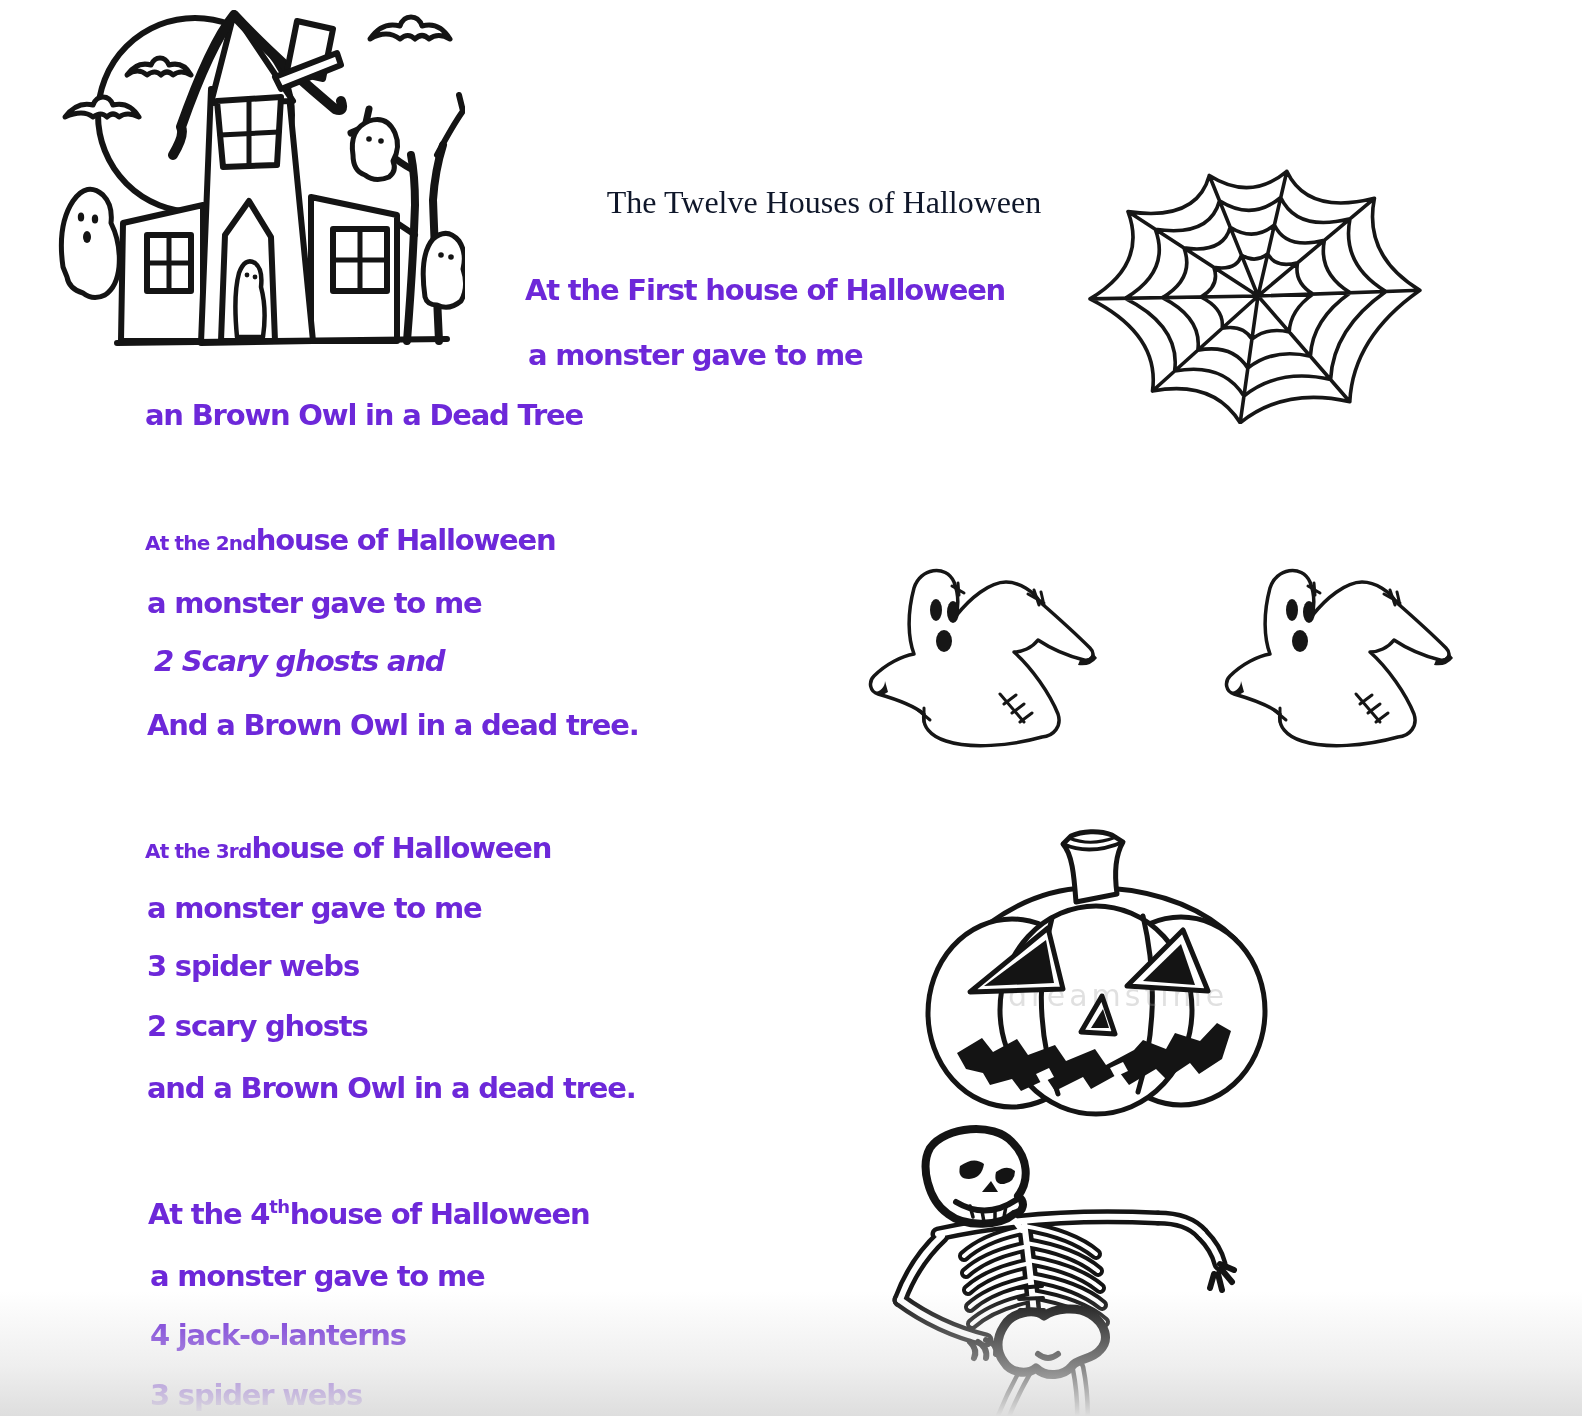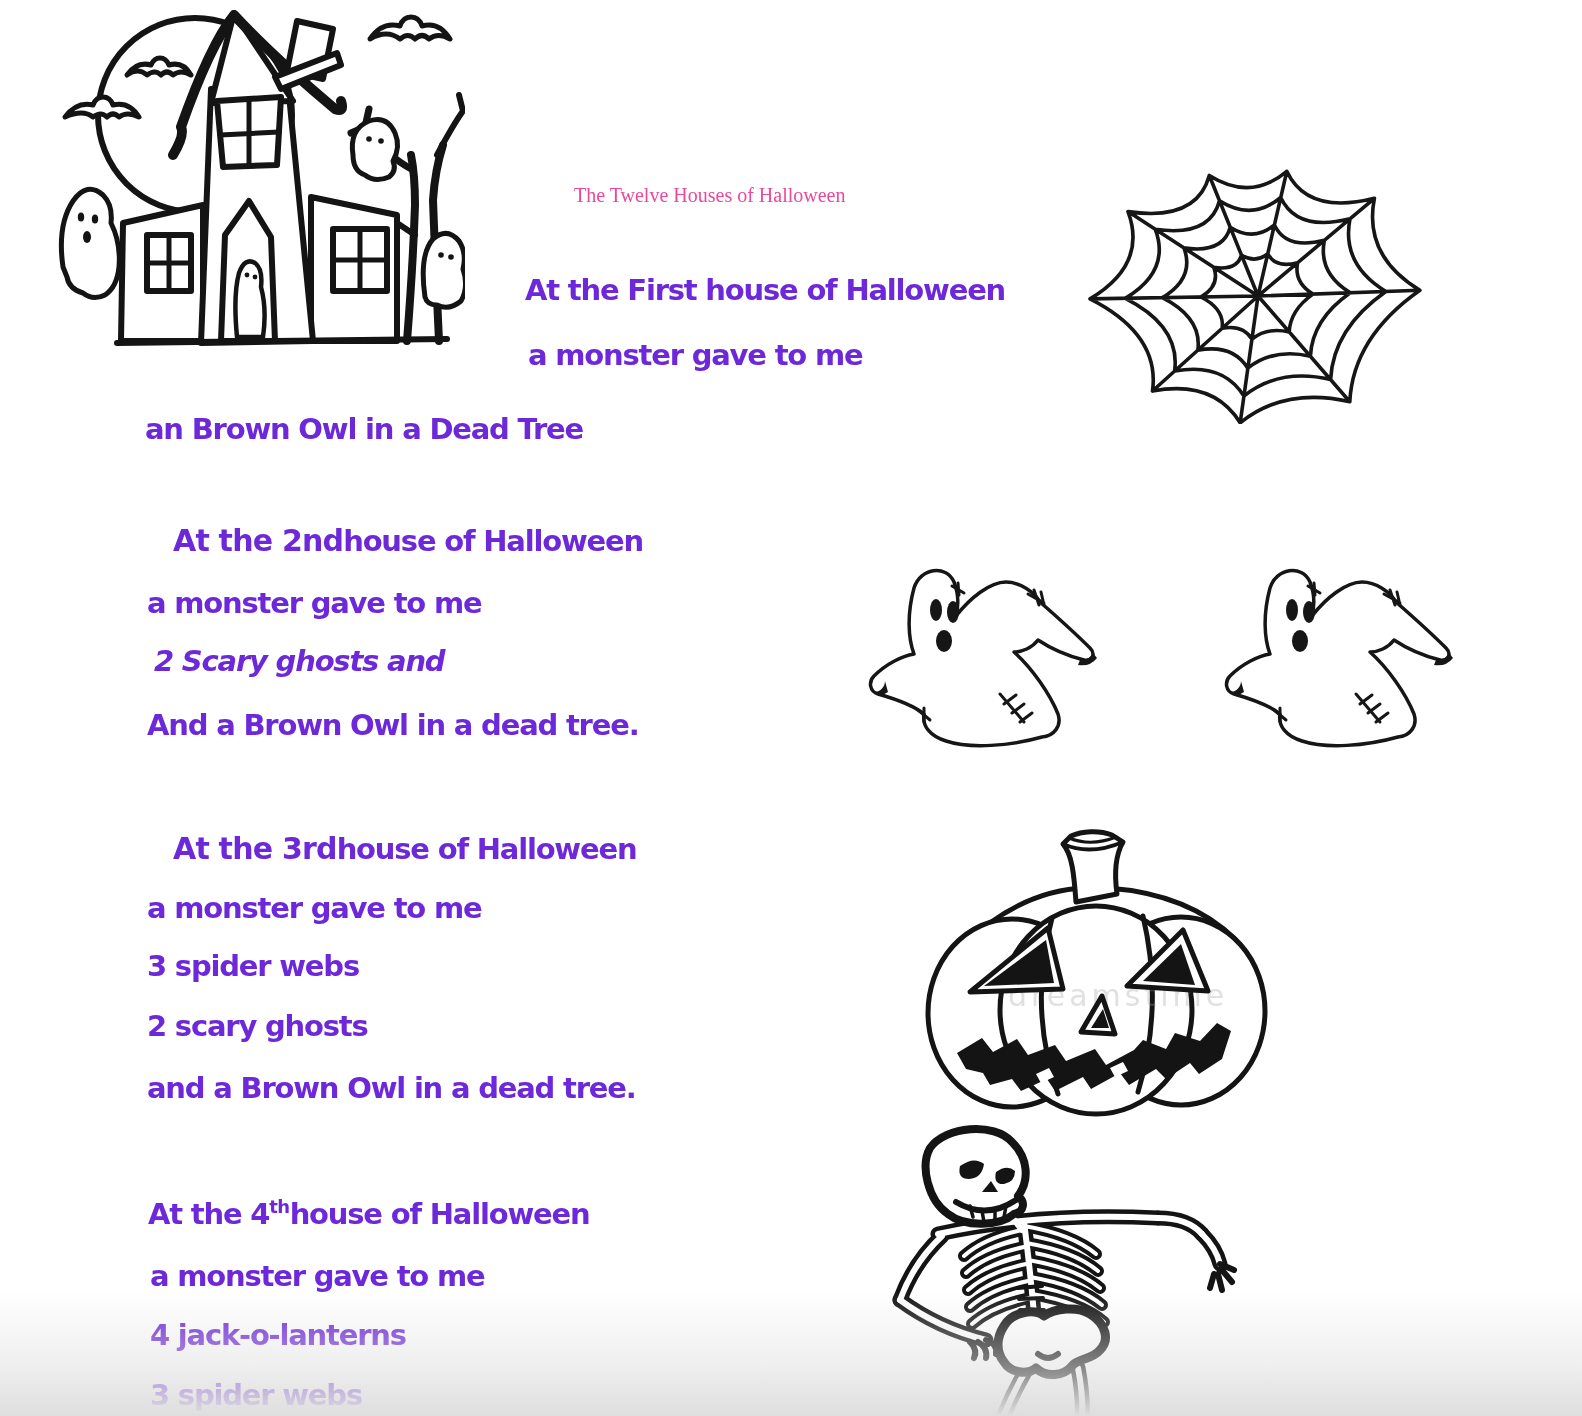--- a/index.html
+++ b/index.html
@@ -1,28 +1,28 @@
 <!DOCTYPE html>
 <html><head>
 <meta charset="utf-8">
 <style>
   html,body{margin:0;padding:0;background:#fff;}
   #page{
     position:relative;width:1582px;height:1416px;background:#ffffff;
     overflow:hidden;font-family:"DejaVu Sans",sans-serif;
   }
   .doc-title{
-    position:absolute;left:574px;top:184px;width:500px;
-    font-family:"Liberation Serif",serif;font-size:20px;color:#ec4899;white-space:nowrap;
+    position:absolute;left:574px;top:184px;width:500px;text-align:center;
+    font-family:"Liberation Serif",serif;font-size:32px;color:#0f172a;white-space:nowrap;
   }
   .line{
     position:absolute;font-family:"DejaVu Sans",sans-serif;font-size:29px;
     font-weight:600;letter-spacing:-1.2px;color:#6d28d9;white-space:nowrap;line-height:1.2;
   }
-  .line .small{font-size:30px;letter-spacing:-0.8px;margin-left:28px;}
+  .line .small{font-size:20px;letter-spacing:-0.8px;}
   .line .gap{}
   .line sup{font-size:0.62em;letter-spacing:-0.5px;margin-top:44px;}
   .art{position:absolute;text-align:center;}
   .art svg{display:block;}
   #bottom-fade{
     position:absolute;left:0;right:0;bottom:0;height:125px;pointer-events:none;
     background:linear-gradient(180deg,rgba(230,230,230,0) 0%,rgba(225,225,225,0.55) 60%,#dedede 100%);
   }
 </style>
 </head>
@@ -79,21 +79,21 @@
   <div class="doc-title">The Twelve Houses of Halloween</div>
 
   <div class="art" style="left:1088px;top:168px;">
     <svg width="340" height="256" viewBox="0 0 340 256">
       <path id="web-path" fill="none" stroke="#161616" stroke-width="3.6" stroke-linecap="round" d="M170 128L331.9 122.3M170 128L286.4 30.3M170 128L198.8 3.3M170 128L121.3 7.5M170 128L40.0 43.6M170 128L2.0 130.9M170 128L64.5 223.0M170 128L152.2 254.8M170 128L261.8 233.7M225.0 126.1Q205.7 114.3 209.6 94.8M209.6 94.8Q186.8 100.5 179.8 85.6M179.8 85.6Q167.5 95.9 153.4 87.0M153.4 87.0Q149.2 102.8 125.8 99.3M125.8 99.3Q132.5 117.3 112.9 129.0M112.9 129.0Q136.8 141.1 134.1 160.3M134.1 160.3Q154.9 156.4 163.9 171.1M163.9 171.1Q179.1 158.9 201.2 163.9M201.2 163.9Q202.3 142.0 225.0 126.1M262.3 124.8Q229.9 105.0 236.4 72.3M236.4 72.3Q198.2 82.0 186.4 56.9M186.4 56.9Q165.8 74.2 142.2 59.3M142.2 59.3Q135.1 85.7 95.9 79.9M95.9 79.9Q107.2 110.0 74.3 129.7M74.3 129.7Q114.3 150.0 109.8 182.2M109.8 182.2Q144.7 175.7 159.8 200.2M159.8 200.2Q185.3 179.8 222.4 188.2M222.4 188.2Q224.2 151.5 262.3 124.8M297.9 123.5Q253.0 96.2 262.0 50.8M262.0 50.8Q209.1 64.2 192.7 29.5M192.7 29.5Q164.1 53.4 131.5 32.8M131.5 32.8Q121.7 69.4 67.3 61.3M67.3 61.3Q82.9 103.0 37.3 130.3M37.3 130.3Q92.8 158.4 86.6 203.1M86.6 203.1Q134.9 194.1 155.9 228.1M155.9 228.1Q191.3 199.7 242.6 211.5M242.6 211.5Q245.1 160.6 297.9 123.5M331.9 122.3Q275.0 87.7 286.4 30.3M286.4 30.3Q219.5 47.2 198.8 3.3M198.8 3.3Q162.6 33.6 121.3 7.5M121.3 7.5Q108.8 53.8 40.0 43.6M40.0 43.6Q59.7 96.4 2.0 130.9M2.0 130.9Q72.2 166.5 64.5 223.0M64.5 223.0Q125.5 211.6 152.2 254.8M152.2 254.8Q196.9 218.8 261.8 233.7M261.8 233.7Q265.0 169.3 331.9 122.3"></path>
     </svg>
   </div>
 
   <div class="line" style="left:525px;top:273px;">At the First house of Halloween</div>
   <div class="line" style="left:528px;top:338px;">a monster gave to me</div>
-  <div class="line" style="left:145px;top:412px;">an Brown Owl in a Dead Tree</div>
+  <div class="line" style="left:145px;top:398px;">an Brown Owl in a Dead Tree</div>
 
   <div class="line" style="left:145px;top:523px;"><span class="small">At the 2nd</span><span class="gap">house of Halloween</span></div>
   <div class="line" style="left:147px;top:586px;">a monster gave to me</div>
   <div class="line" style="left:154px;top:644px;font-style:italic;">2 Scary ghosts and</div>
   <div class="line" style="left:147px;top:708px;">And a Brown Owl in a dead tree.</div>
 
   <div class="art" style="left:852px;top:552px;">
     <svg width="290" height="210" viewBox="0 0 290 210">
       <path fill="#fff" stroke="#161616" stroke-width="3.5" stroke-linejoin="round" d="M62,36 C68,16 94,12 102,30 C106,40 107,52 104,64 C118,46 138,30 154,30 C168,30 182,40 188,50 C204,64 224,82 238,96 C244,102 240,110 232,108 C216,104 198,96 186,88 C180,96 170,100 162,100 C180,116 198,142 206,162 C210,174 202,184 190,185 C158,194 118,197 94,189 C78,184 70,174 72,162 C60,152 40,146 26,142 C18,140 16,130 22,124 C34,112 50,104 62,102 C56,86 55,62 62,36 Z"></path>
       <g fill="#161616">

